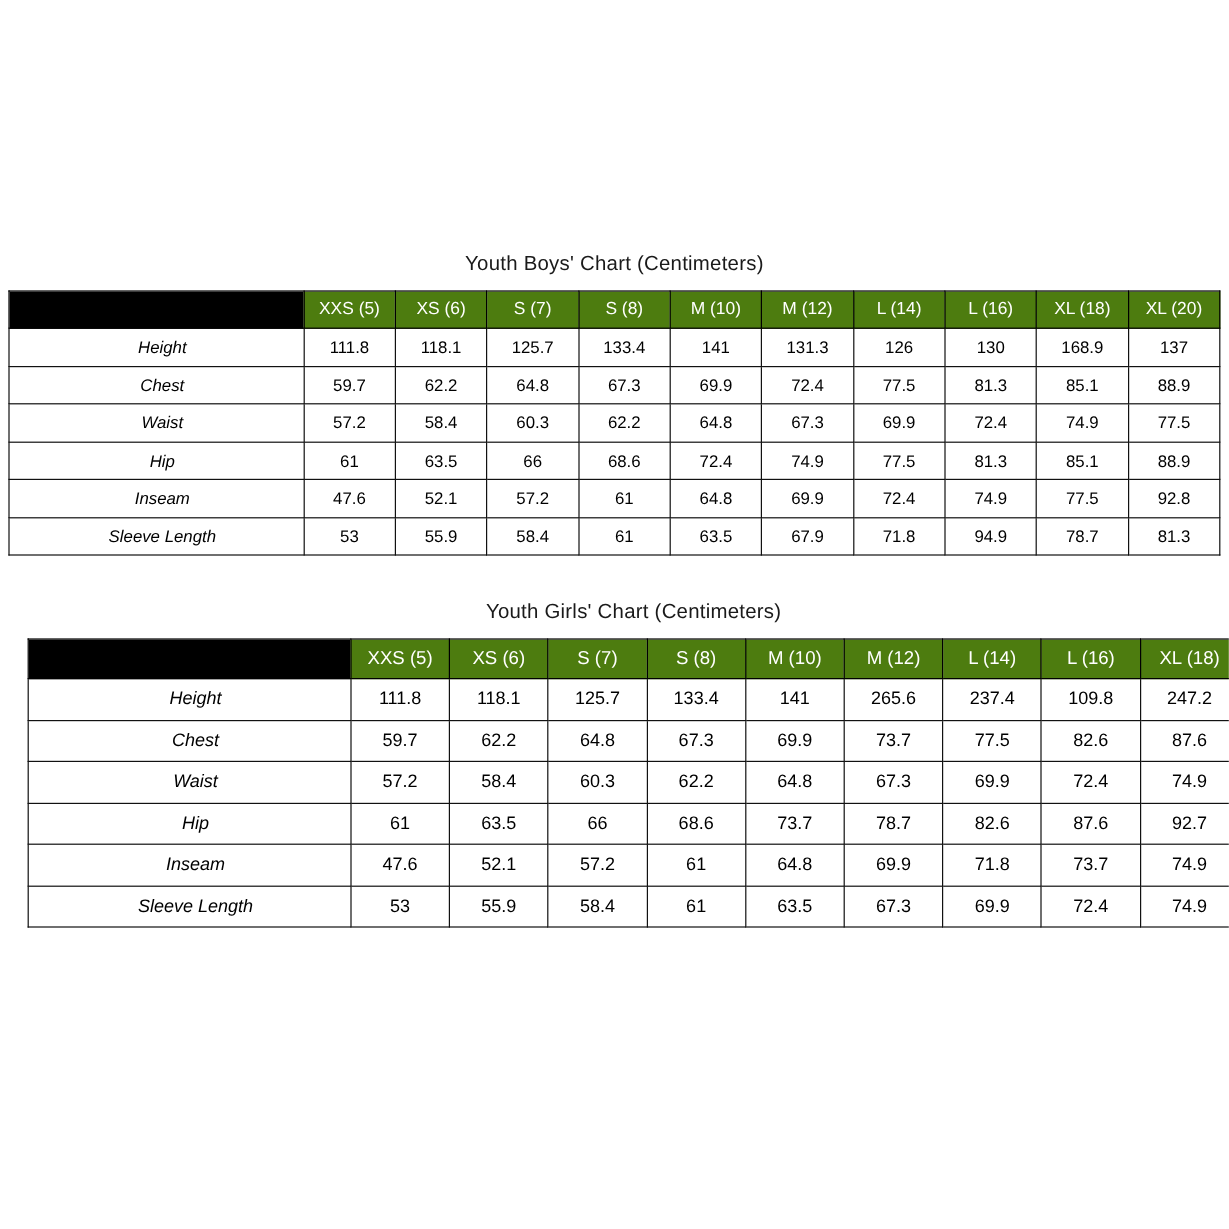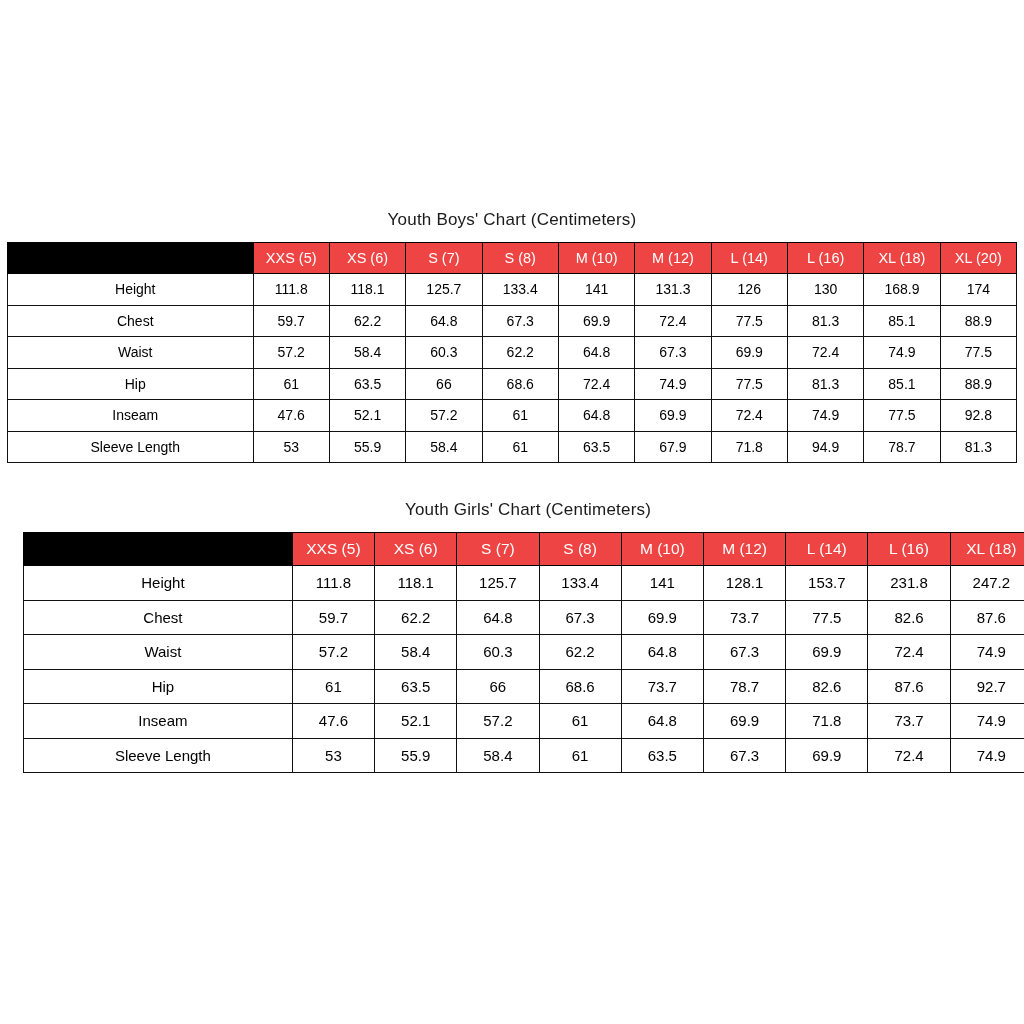--- a/index.html
+++ b/index.html
@@ -45,31 +45,32 @@
   }
   table.size-table td, table.size-table th {
     border: 1px solid #111111;
     text-align: center;
     vertical-align: middle;
     font-weight: normal;
     color: #000000;
     padding: 0;
   }
   table.size-table thead th {
-    background: #ef4444;
+    background: #4d7c0f;
     color: #ffffff;
     border: 1px solid #000000;
   }
   table.size-table thead th.corner {
     background: #000000;
     border: 1px solid #000000;
   }
   .row-label {
     text-align: left;
     padding-left: 10px !important;
+    font-style: italic;
   }
 
   
   #table-boys { width: 1010px; }
   #table-boys thead th { height: 30px; font-size: 14.5px; }
   #table-boys tbody td { height: 30.5px; font-size: 14px; }
   #table-boys .row-label { font-size: 14px; }
   #table-boys col.label-col { width: 238px; }
   #table-boys col.data-col { width: 74px; }
 
@@ -122,21 +123,21 @@
           <td class="row-label">Height</td>
           <td>111.8</td>
           <td>118.1</td>
           <td>125.7</td>
           <td>133.4</td>
           <td>141</td>
           <td>131.3</td>
           <td>126</td>
           <td>130</td>
           <td>168.9</td>
-          <td>174</td>
+          <td>137</td>
         </tr>
         <tr>
           <td class="row-label">Chest</td>
           <td>59.7</td>
           <td>62.2</td>
           <td>64.8</td>
           <td>67.3</td>
           <td>69.9</td>
           <td>72.4</td>
           <td>77.5</td>
@@ -230,23 +231,23 @@
         </tr>
       </thead>
       <tbody>
         <tr>
           <td class="row-label">Height</td>
           <td>111.8</td>
           <td>118.1</td>
           <td>125.7</td>
           <td>133.4</td>
           <td>141</td>
-          <td>128.1</td>
-          <td>153.7</td>
-          <td>231.8</td>
+          <td>265.6</td>
+          <td>237.4</td>
+          <td>109.8</td>
           <td>247.2</td>
         </tr>
         <tr>
           <td class="row-label">Chest</td>
           <td>59.7</td>
           <td>62.2</td>
           <td>64.8</td>
           <td>67.3</td>
           <td>69.9</td>
           <td>73.7</td>

